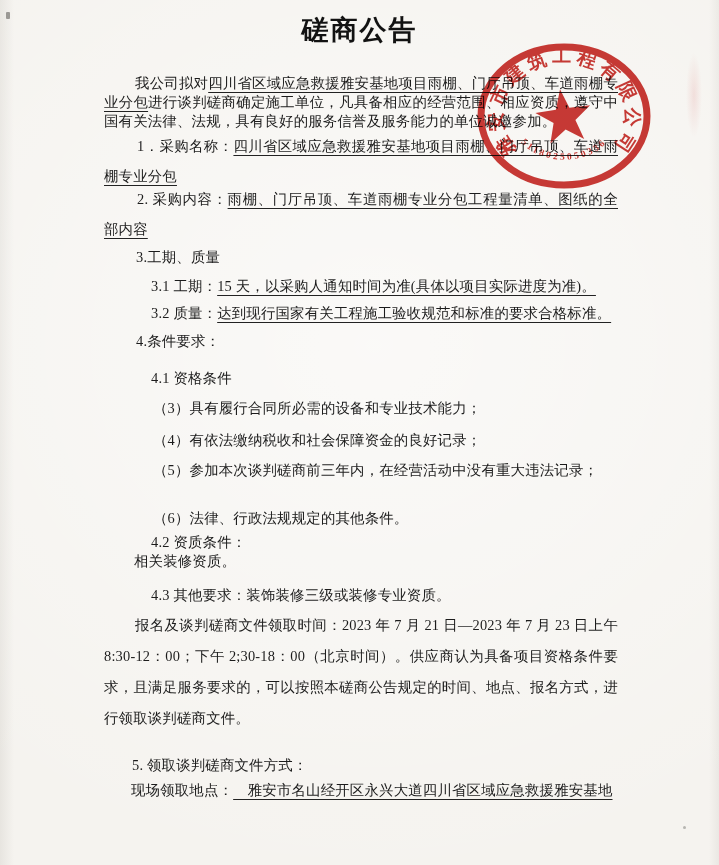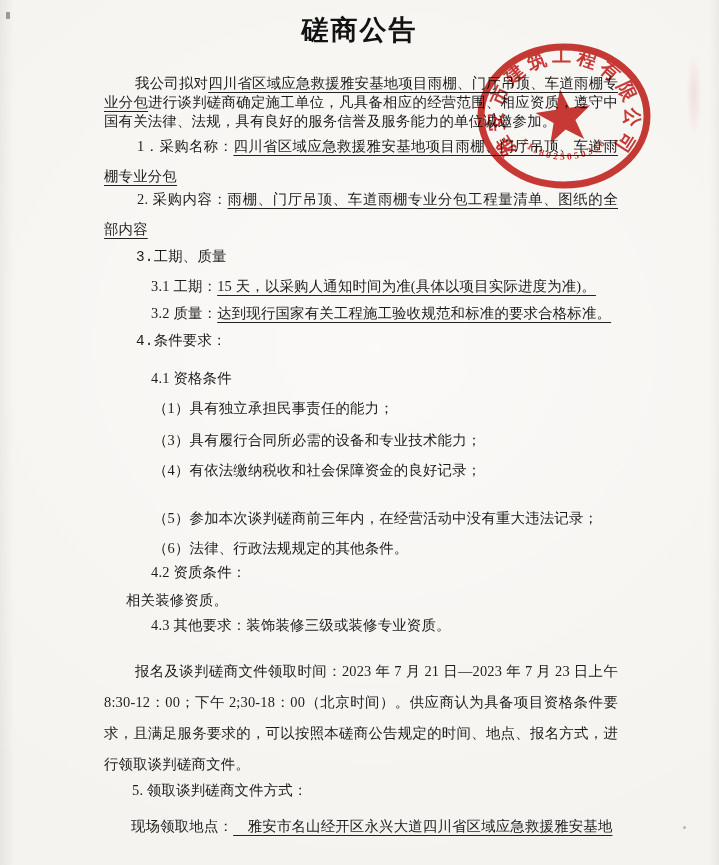--- a/index.html
+++ b/index.html
@@ -29,22 +29,22 @@
   .blk{margin:0;}
   .j{text-align:justify;text-justify:inter-ideograph;}
   .nw{white-space:nowrap;}
   .lh19{line-height:19px;}
   .lh30{line-height:30px;}
   .lh31{line-height:31px;}
   .ti31{text-indent:31px;}
   .ti33{text-indent:33px;}
   .ml27{margin-left:27px;}
   .ml28{margin-left:28px;}
-  .ml30{margin-left:22px;}
-  .ml32{margin-left:32px;font-family:Liberation Mono, monospace;}
+  .ml30{margin-left:30px;}
+  .ml32{margin-left:32px;}
   .ml47{margin-left:47px;}
   .ml49{margin-left:49px;}
   
   #doc>:nth-child(2){}
   #doc>:nth-child(3){margin-top:-7px;}
   #doc>:nth-child(4){margin-top:-2px;}
   #doc>:nth-child(5){margin-top:-1px;}
   #doc>:nth-child(6){margin-top:-3px;}
   #doc>:nth-child(7){margin-top:-2px;}
   #doc>:nth-child(8){margin-top:7px;}
@@ -81,21 +81,20 @@
 
   <div id="doc">
       <div class="blk j lh19 ti31"><span>我公司拟对</span><span class="u">四川省区域应急救援雅安基地项目雨棚、门厅吊顶、车道雨棚专业分包</span><span>进行谈判磋商确定施工单位，凡具备相应的经营范围、相应资质，遵守中国有关法律、法规，具有良好的服务信誉及服务能力的单位诚邀参加。</span></div>
       <div class="blk j lh30 ti33"><span>1．采购名称：</span><span class="u">四川省区域应急救援雅安基地项目雨棚、门厅吊顶、车道雨棚专业分包</span></div>
       <div class="blk j lh30 ti33"><span>2. 采购内容：</span><span class="u">雨棚、门厅吊顶、车道雨棚专业分包工程量清单、图纸的全部内容</span></div>
       <div class="blk lh30 ml32 nw"><span>3.工期、质量</span></div>
       <div class="blk lh30 ml47 nw"><span>3.1 工期：</span><span class="u">15 天，以采购人通知时间为准(具体以项目实际进度为准)。</span></div>
       <div class="blk lh30 ml47 nw"><span>3.2 质量：</span><span class="u">达到现行国家有关工程施工验收规范和标准的要求合格标准。</span></div>
       <div class="blk lh30 ml32 nw"><span>4.条件要求：</span></div>
       <div class="blk lh30 ml47 nw"><span>4.1 资格条件</span></div>
-      <div class="blk lh30 ml49 nw"><span>（1）具有独立承担民事责任的能力；</span></div>
       <div class="blk lh30 ml49 nw"><span>（3）具有履行合同所必需的设备和专业技术能力；</span></div>
       <div class="blk lh30 ml49 nw"><span>（4）有依法缴纳税收和社会保障资金的良好记录；</span></div>
       <div class="blk lh30 ml49 nw"><span>（5）参加本次谈判磋商前三年内，在经营活动中没有重大违法记录；</span></div>
       <div class="blk lh30 ml49 nw"><span>（6）法律、行政法规规定的其他条件。</span></div>
       <div class="blk lh19 ml47 nw"><span>4.2 资质条件：</span></div>
       <div class="blk lh19 ml30 nw"><span>相关装修资质。</span></div>
       <div class="blk lh30 ml47 nw"><span>4.3 其他要求：装饰装修三级或装修专业资质。</span></div>
       <div class="blk j lh31 ti31"><span>报名及谈判磋商文件领取时间：2023 年 7 月 21 日—2023 年 7 月 23 日上午 8:30-12：00；下午 2;30-18：00（北京时间）。供应商认为具备项目资格条件要求，且满足服务要求的，可以按照本磋商公告规定的时间、地点、报名方式，进行领取谈判磋商文件。</span></div>
       <div class="blk lh30 ml28 nw"><span>5. 领取谈判磋商文件方式：</span></div>
       <div class="blk lh30 ml27 nw"><span>现场领取地点：</span><span class="u">　雅安市名山经开区永兴大道四川省区域应急救援雅安基地</span></div>

